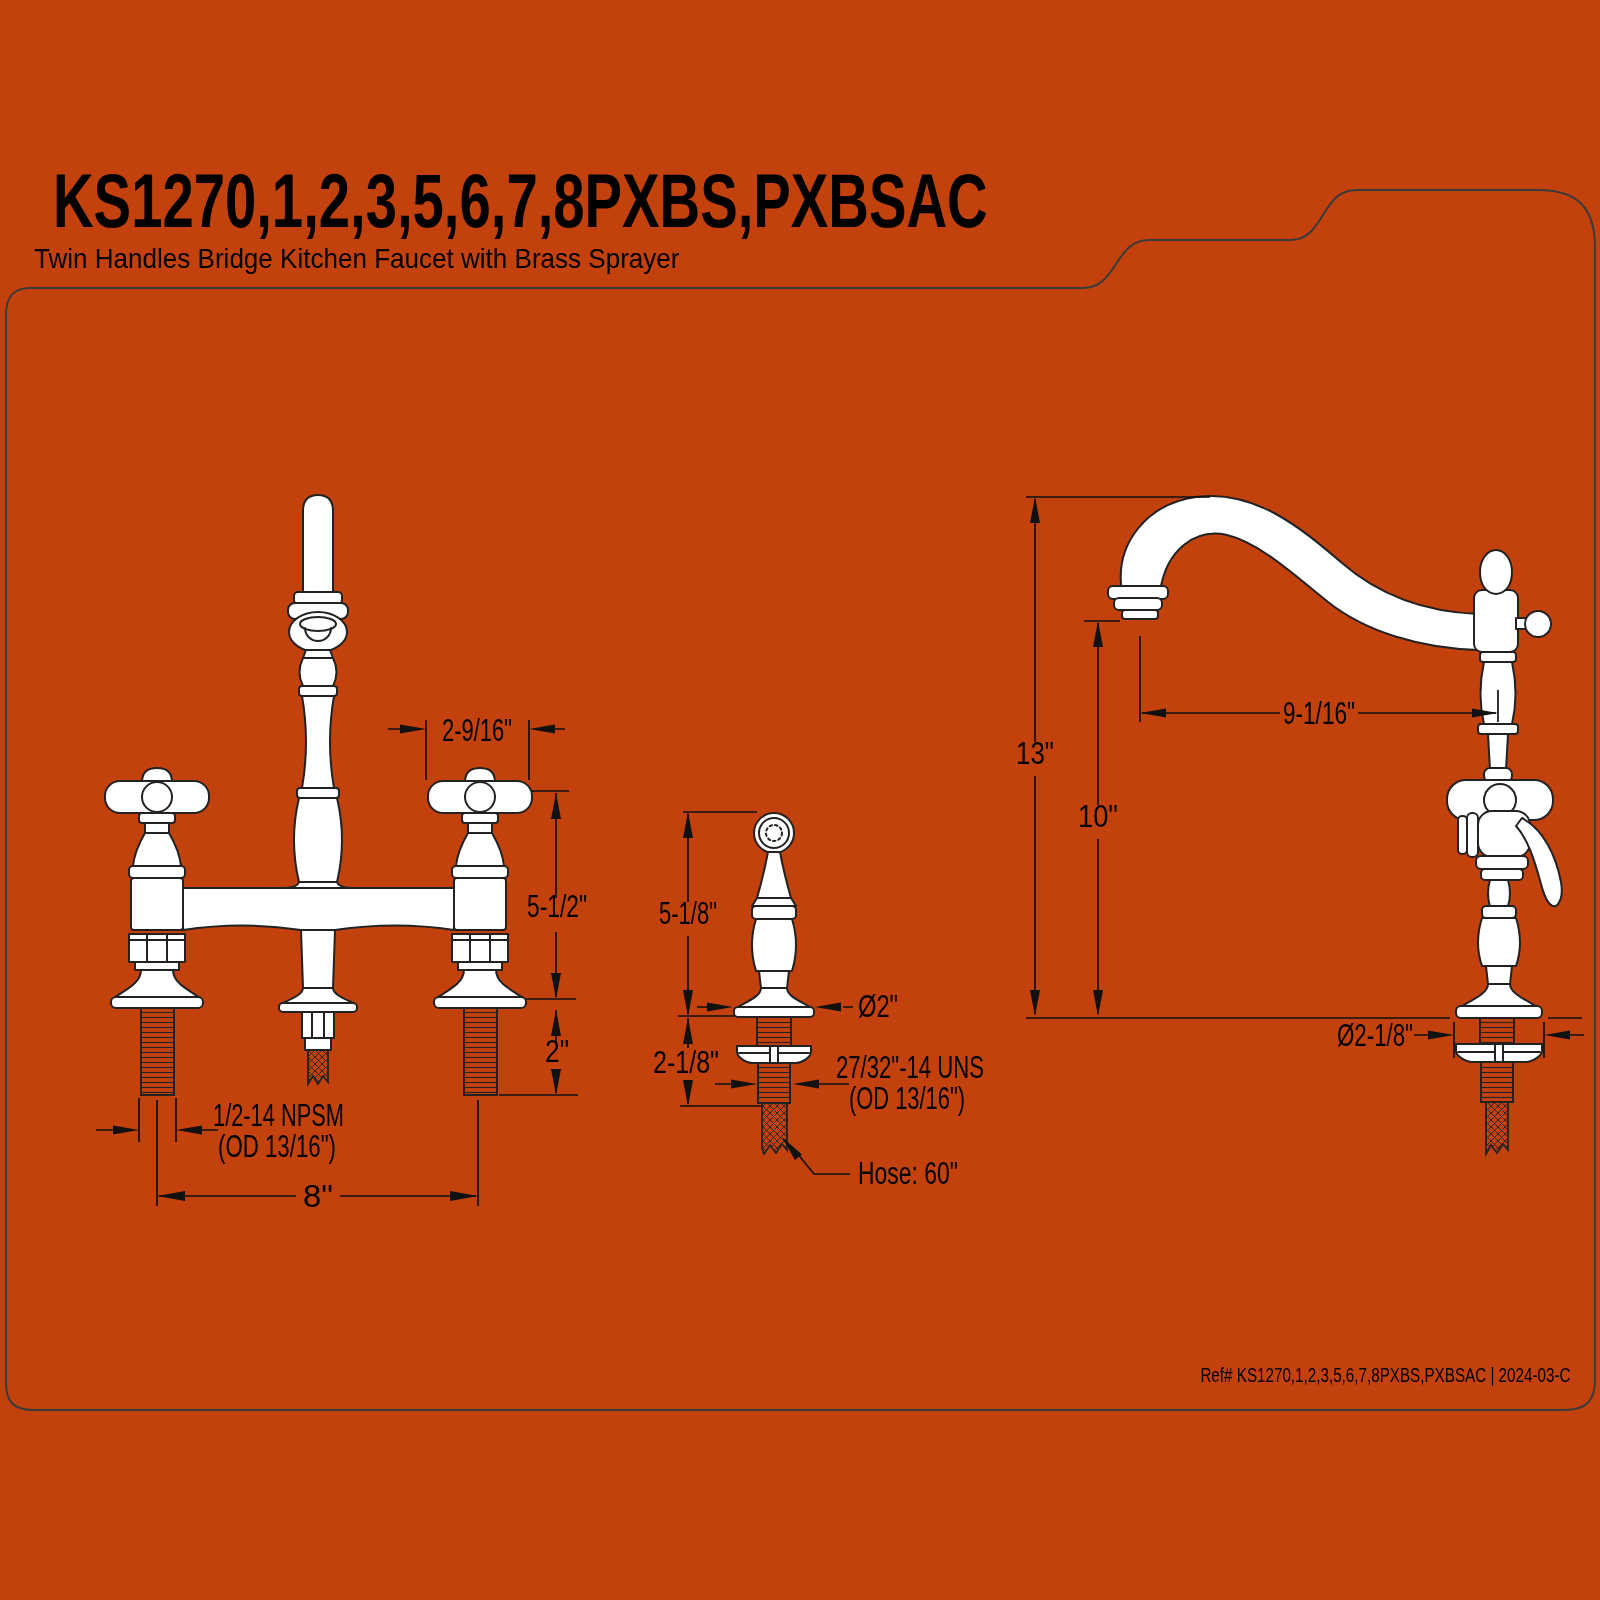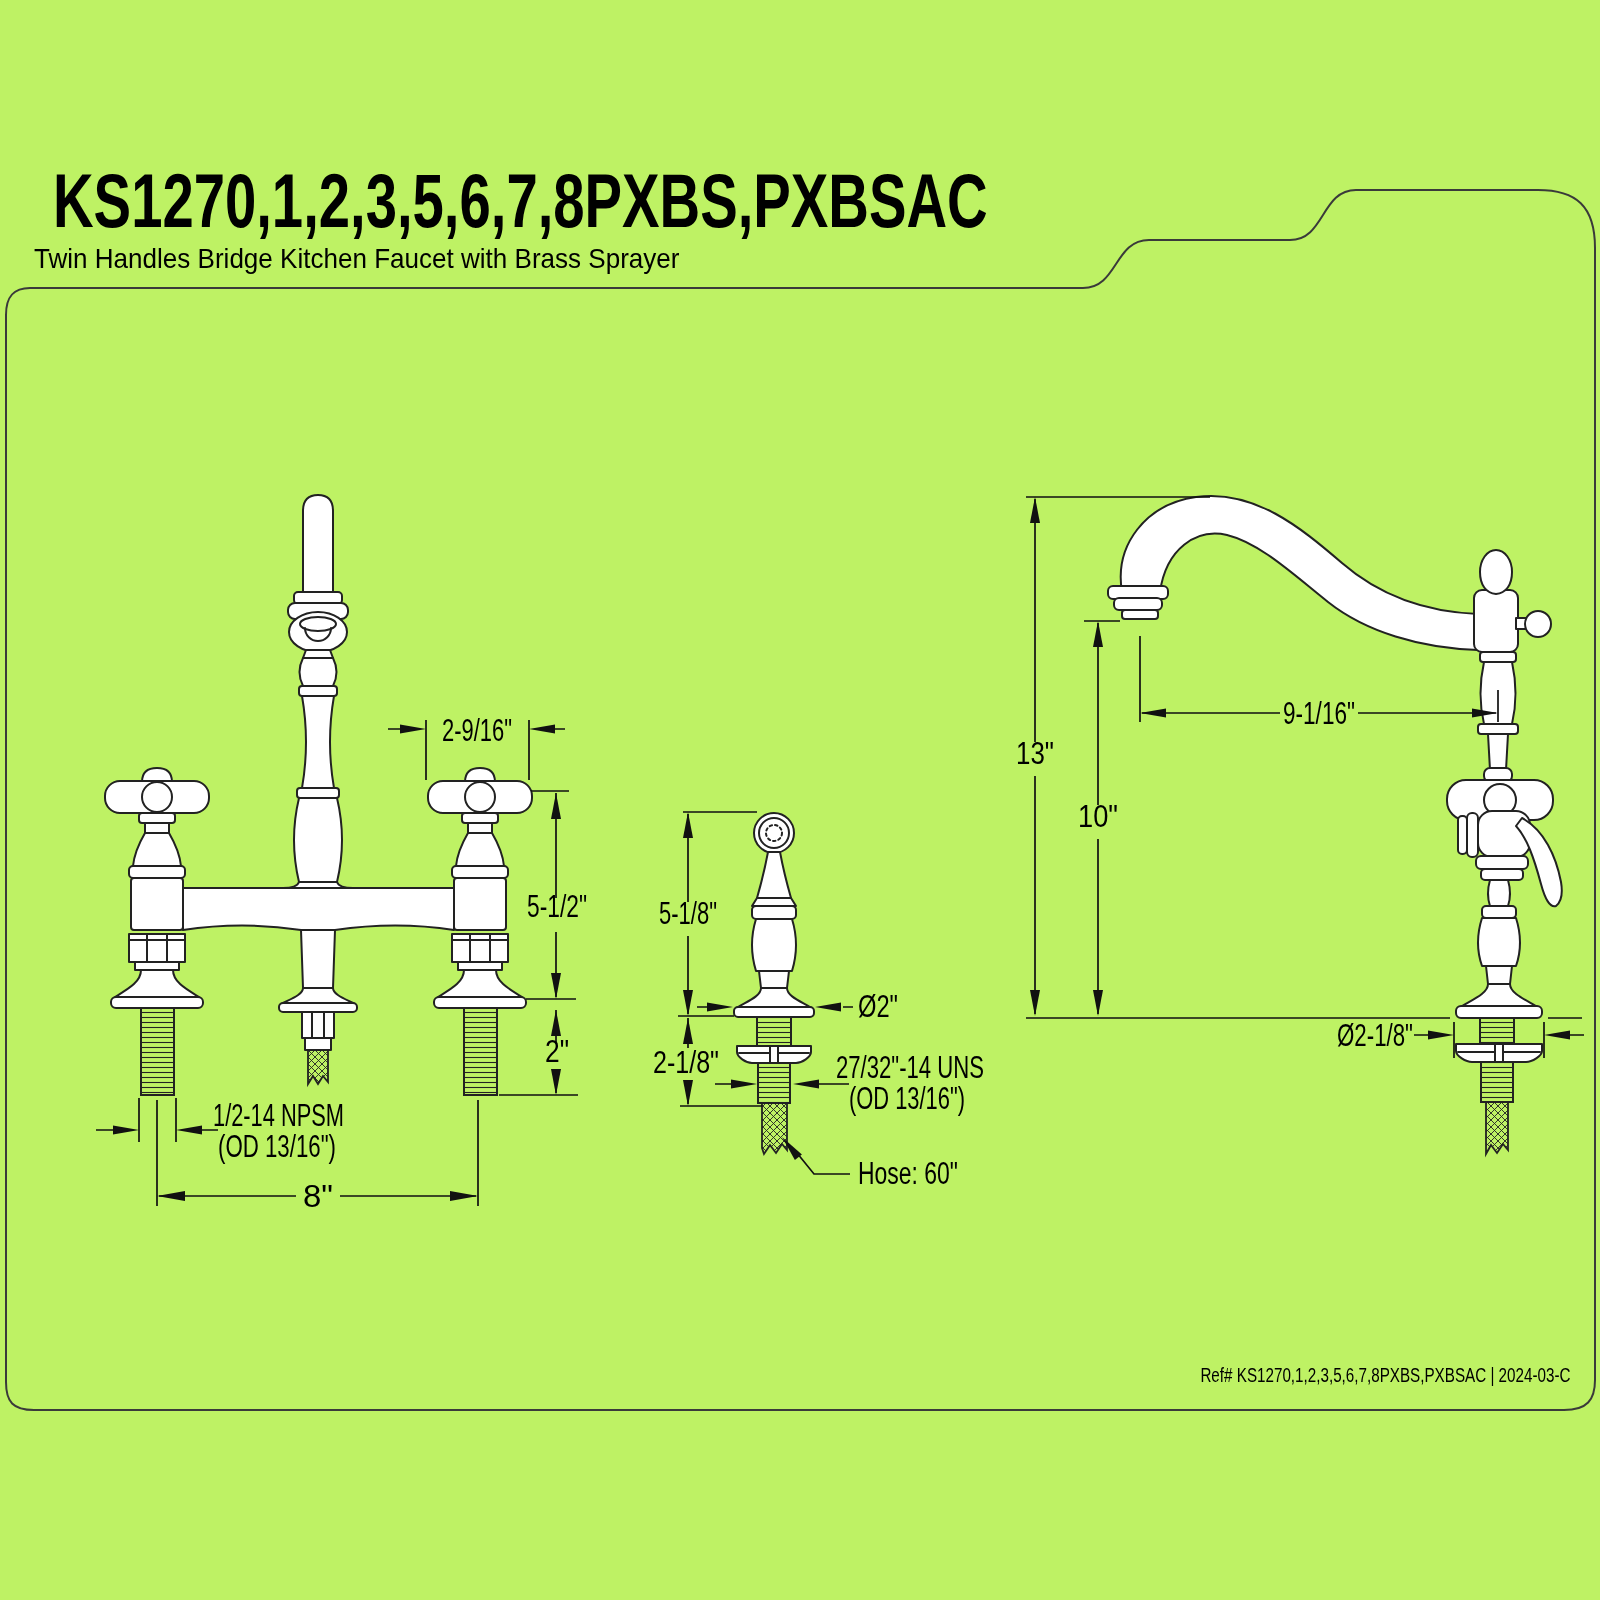--- a/index.html
+++ b/index.html
@@ -1,16 +1,16 @@
 <!DOCTYPE html>
 <html><head>
 <meta charset="utf-8">
 <style>
   html,body{margin:0;padding:0;background:#fff;}
-  .page{position:relative;width:1600px;height:1600px;background:#bef264;
+  .page{position:relative;width:1600px;height:1600px;background:#c2410c;
         font-family:"Liberation Sans",sans-serif;overflow:hidden;color:#000;}
   .title{position:absolute;left:53px;top:163px;font-size:76px;font-weight:bold;
          line-height:1;white-space:nowrap;transform:scaleX(0.74);transform-origin:0 0;}
   .subtitle{position:absolute;left:34px;top:243px;font-size:28px;line-height:1.15;
          white-space:nowrap;transform:scaleX(0.93);transform-origin:0 0;}
   .ref{position:absolute;right:30px;top:1364px;font-size:19.5px;white-space:nowrap;
          transform:scaleX(0.78);transform-origin:100% 0;}
   .drawing{position:absolute;}
   #front-svg{left:85px;top:470px;}
   #sprayer-svg{left:620px;top:690px;}

